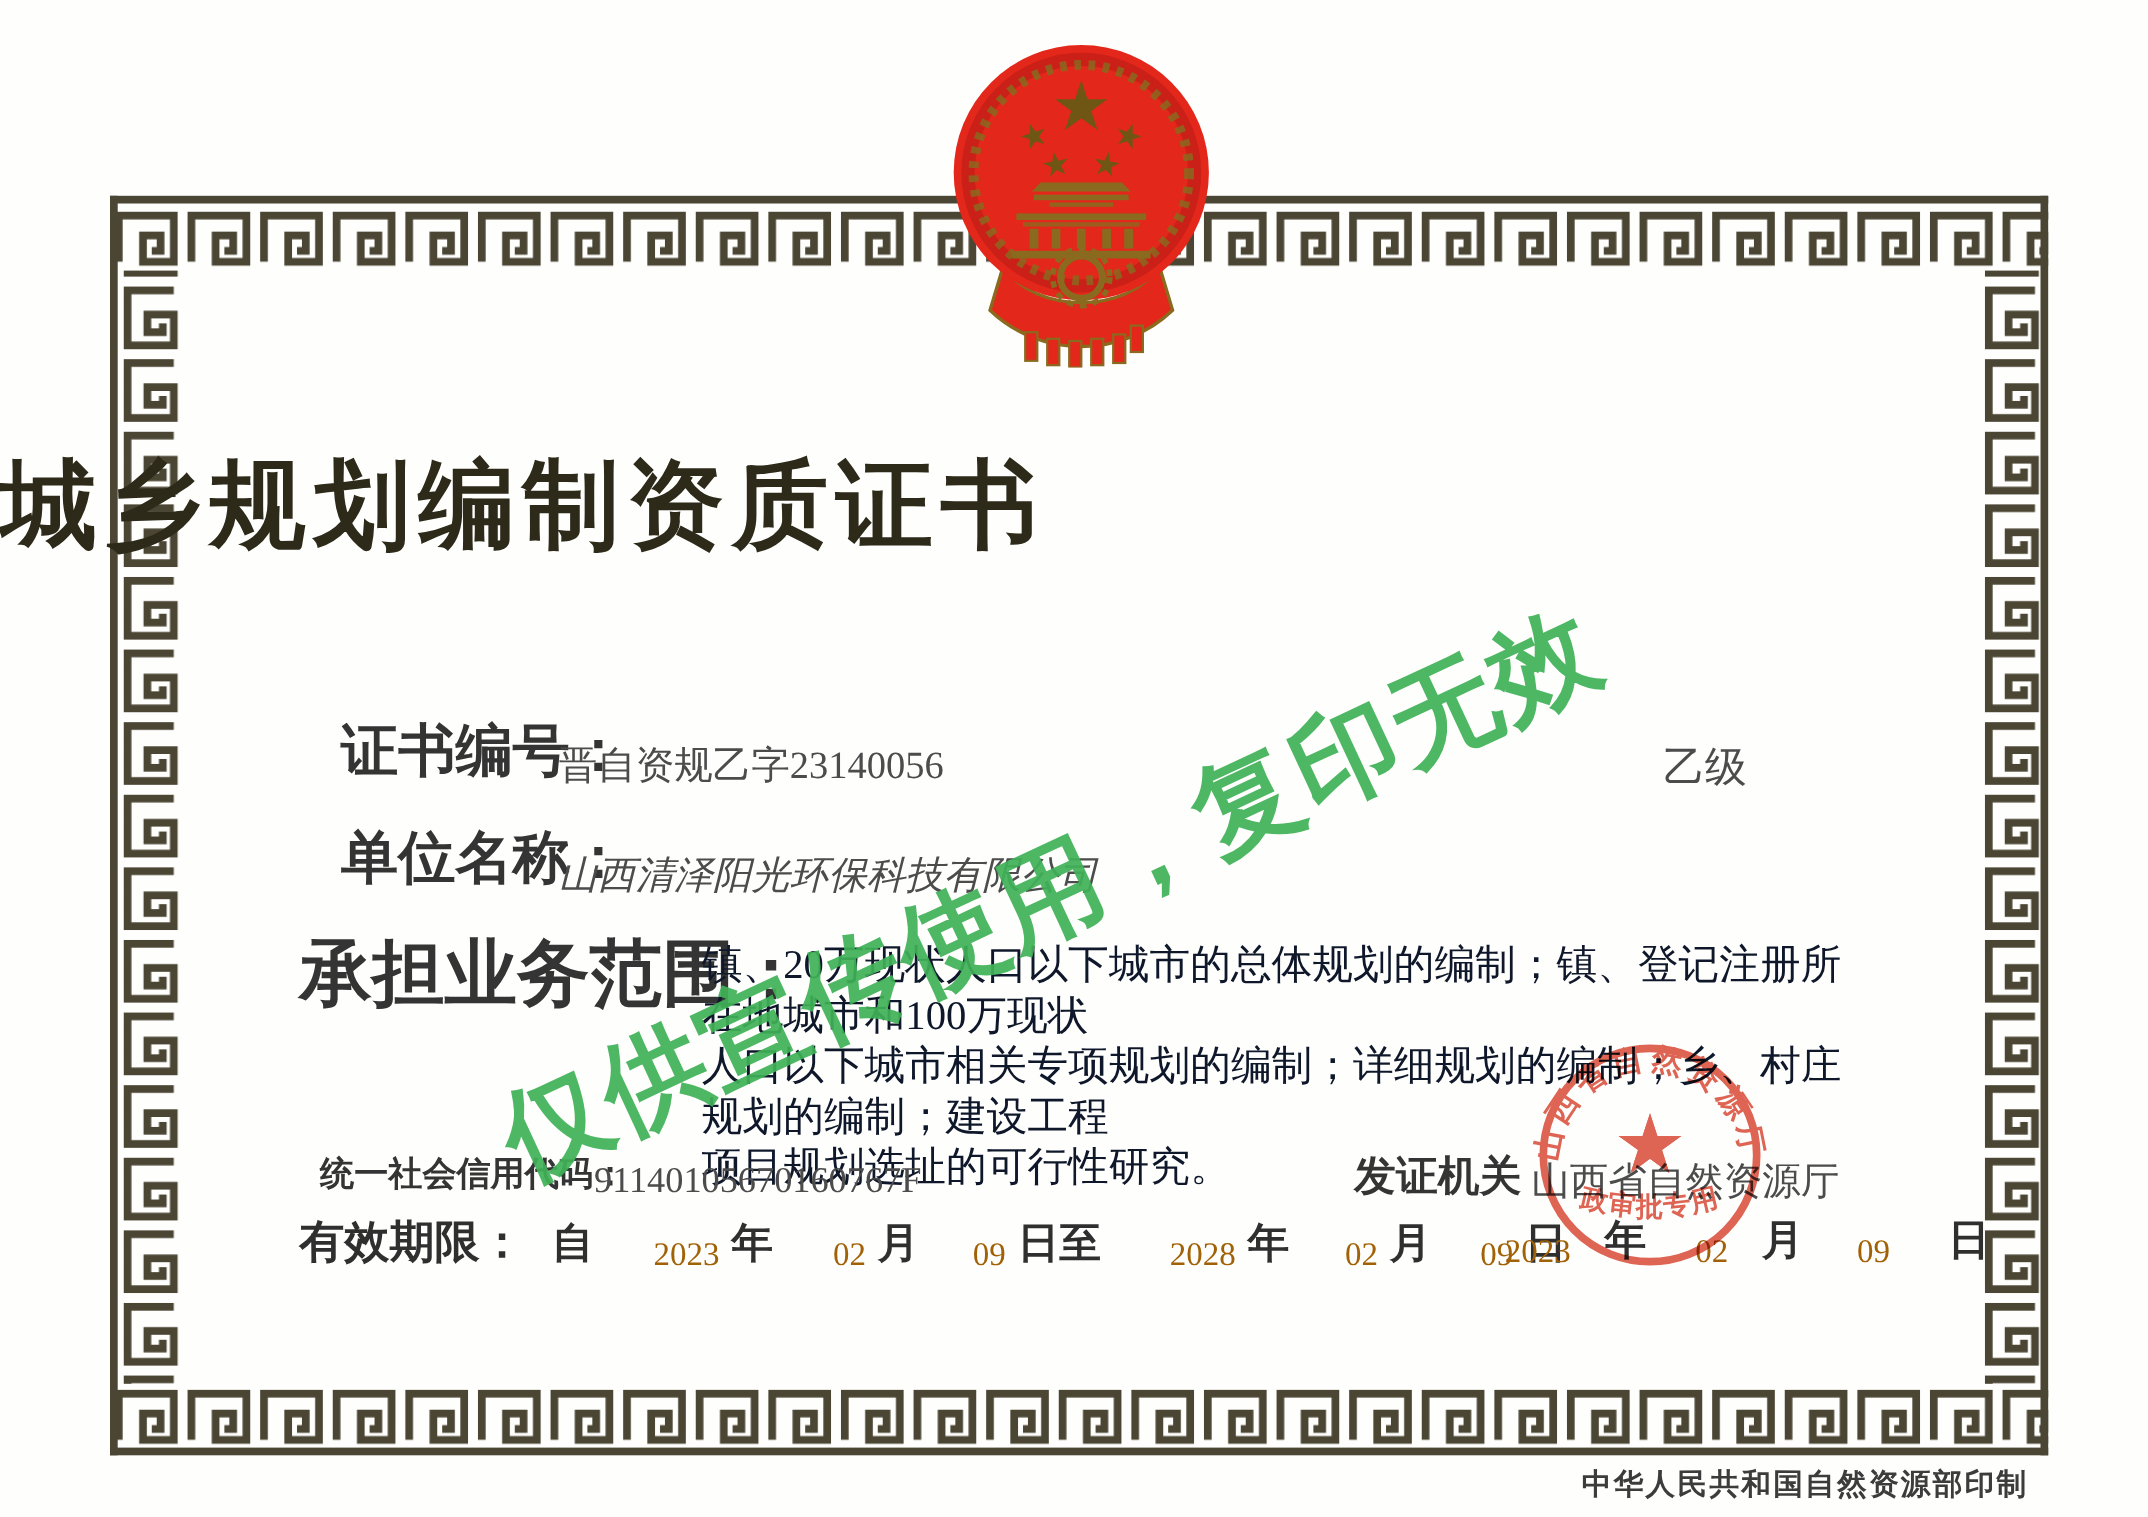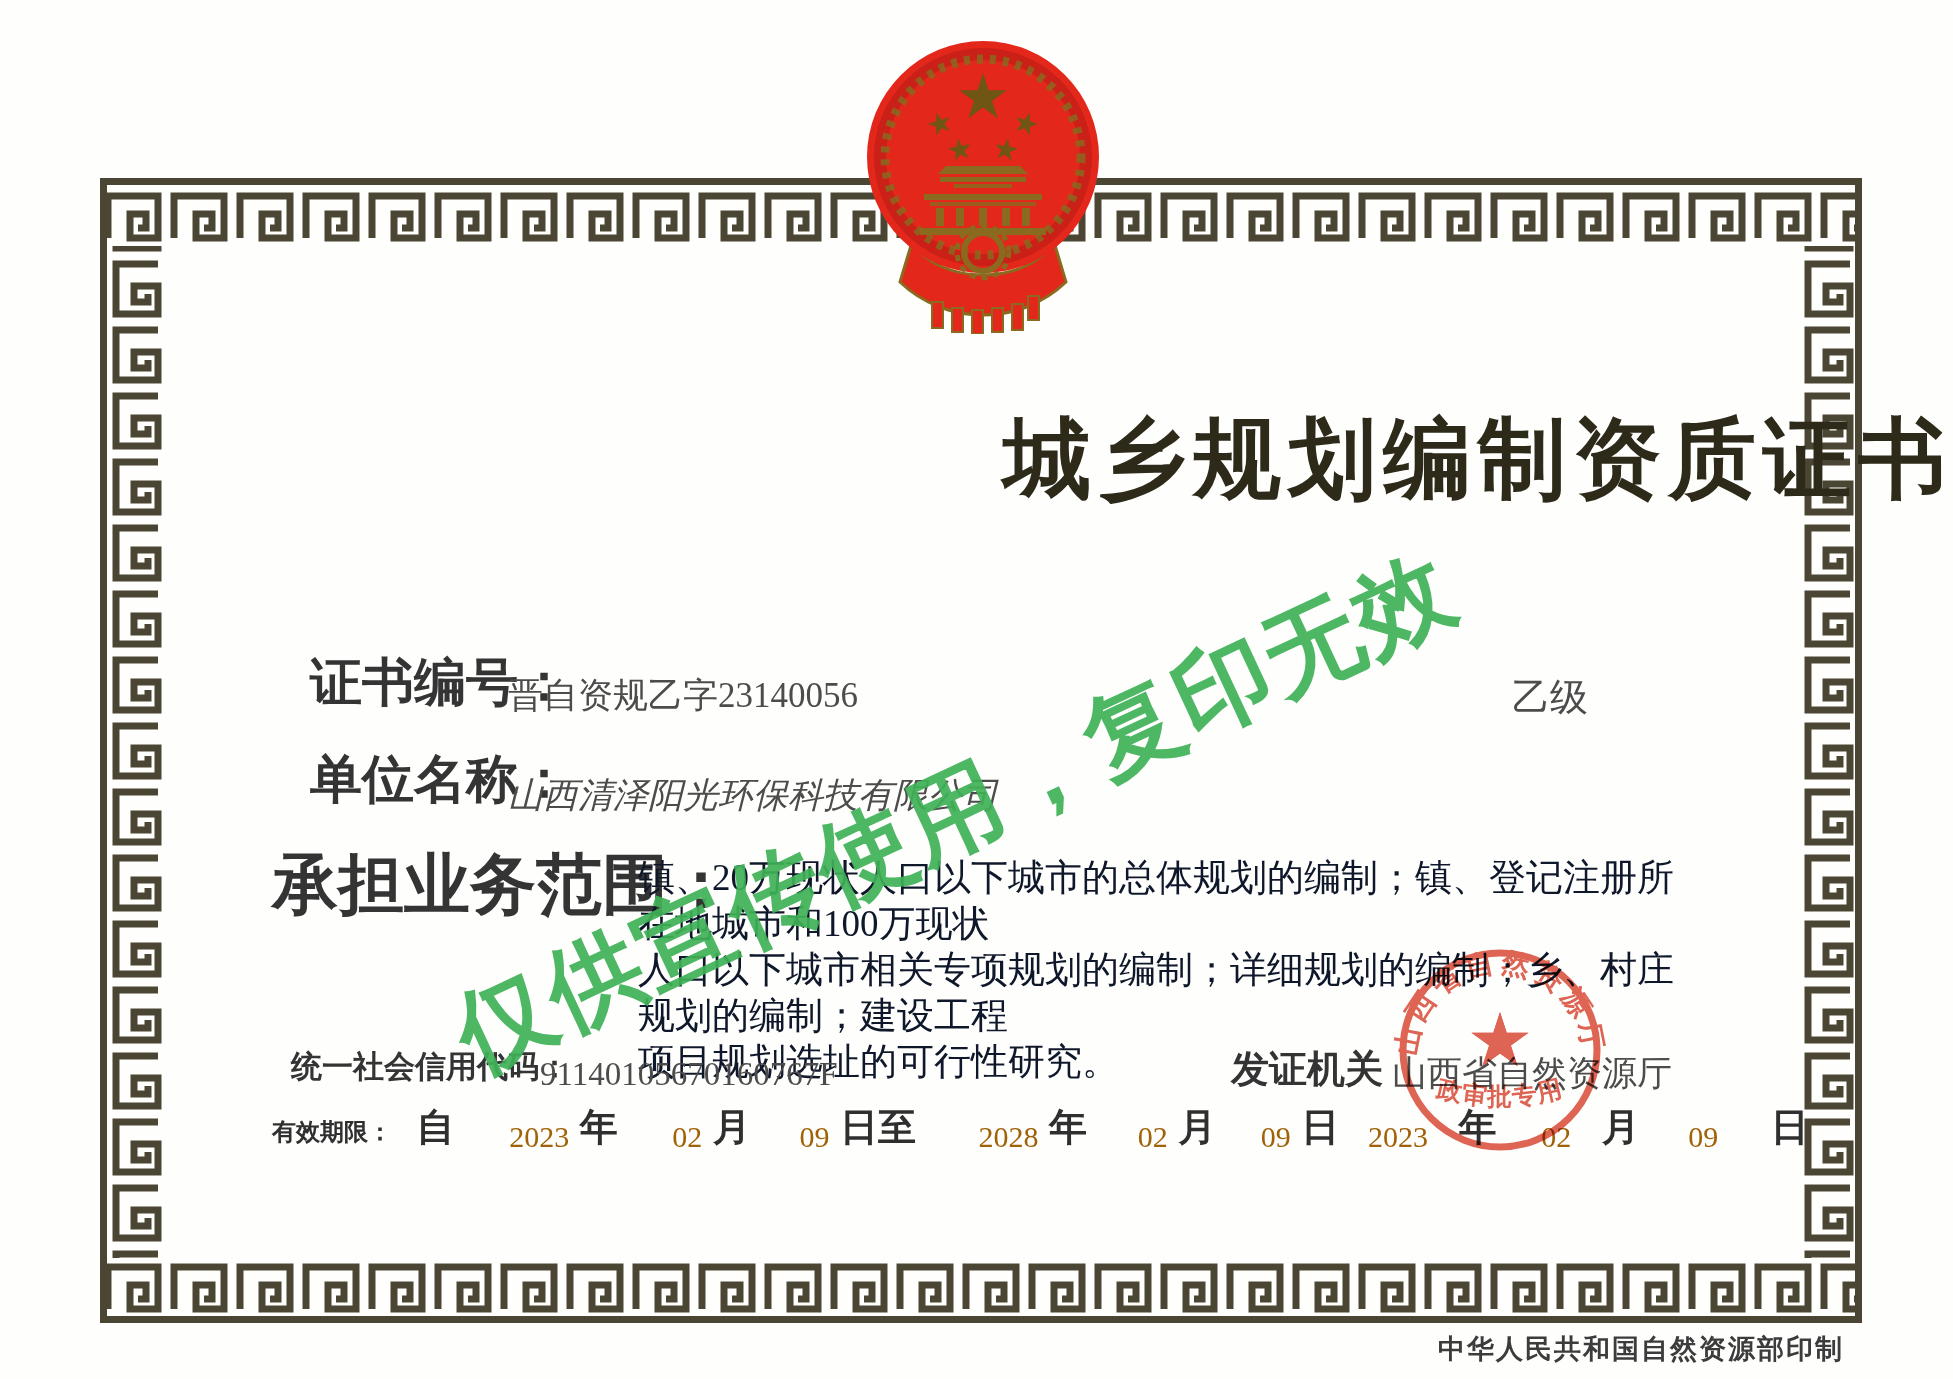--- a/index.html
+++ b/index.html
@@ -3,21 +3,21 @@
 <meta charset="utf-8">
 <style>
   * { margin:0; padding:0; box-sizing:border-box; }
   html,body { background:#ffffff; }
   body { font-family:"Liberation Sans","DejaVu Sans",sans-serif; }
   .certificate { position:relative; width:1953px; height:1379px; background:#fefefdff; overflow:hidden; }
 
   .frame-svg { position:absolute; left:0; top:0; z-index:1; }
   .emblem-svg { position:absolute; left:860px; top:36px; z-index:3; }
 
-  .title { position:absolute; left:0; top:400px; width:100%; text-align:right;
+  .title { position:absolute; left:0; top:400px; width:100%; text-align:left;
            font-size:88px; font-weight:bold; letter-spacing:7px; color:#2d2a1a; z-index:10; }
 
   .lbl   { position:absolute; font-weight:bold; color:#343434; z-index:10; white-space:nowrap; }
   .val   { position:absolute; font-family:"Liberation Serif","DejaVu Serif",serif;
            color:#4c4c4c; z-index:10; white-space:nowrap; }
 
   .lbl-big   { font-size:52px;margin-left:38px; }
   .lbl-mid   { font-size:36px; }
   .lbl-small { font-size:31px; }
 
@@ -128,21 +128,21 @@
   <div class="scope-text">
     <div>镇、20万现状人口以下城市的总体规划的编制；镇、登记注册所在地城市和100万现状</div>
     <div>人口以下城市相关专项规划的编制；详细规划的编制；乡、村庄规划的编制；建设工程</div>
     <div>项目规划选址的可行性研究。</div>
   </div>
 
   <div class="lbl lbl-small" style="left:272px; top:1046px;margin-left:19px;">统一社会信用代码：</div>
   <div class="val" style="left:540px; top:1056px; font-size:33px;">91140105670160767F</div>
 
   <div class="date-row" style="left:272px; top:1102px;">
-    <span style="font-size:24px;">有效期限：</span>
+    <span style="font-size:41px;">有效期限：</span>
     <span style="margin-left:14px;">自</span>
     <span class="num" style="margin-left:44px;">2023</span>
     <span>年</span>
     <span class="num" style="margin-left:44px;">02</span>
     <span>月</span>
     <span class="num" style="margin-left:38px;">09</span>
     <span>日至</span>
     <span class="num" style="margin-left:52px;">2028</span>
     <span>年</span>
     <span class="num" style="margin-left:40px;">02</span>

